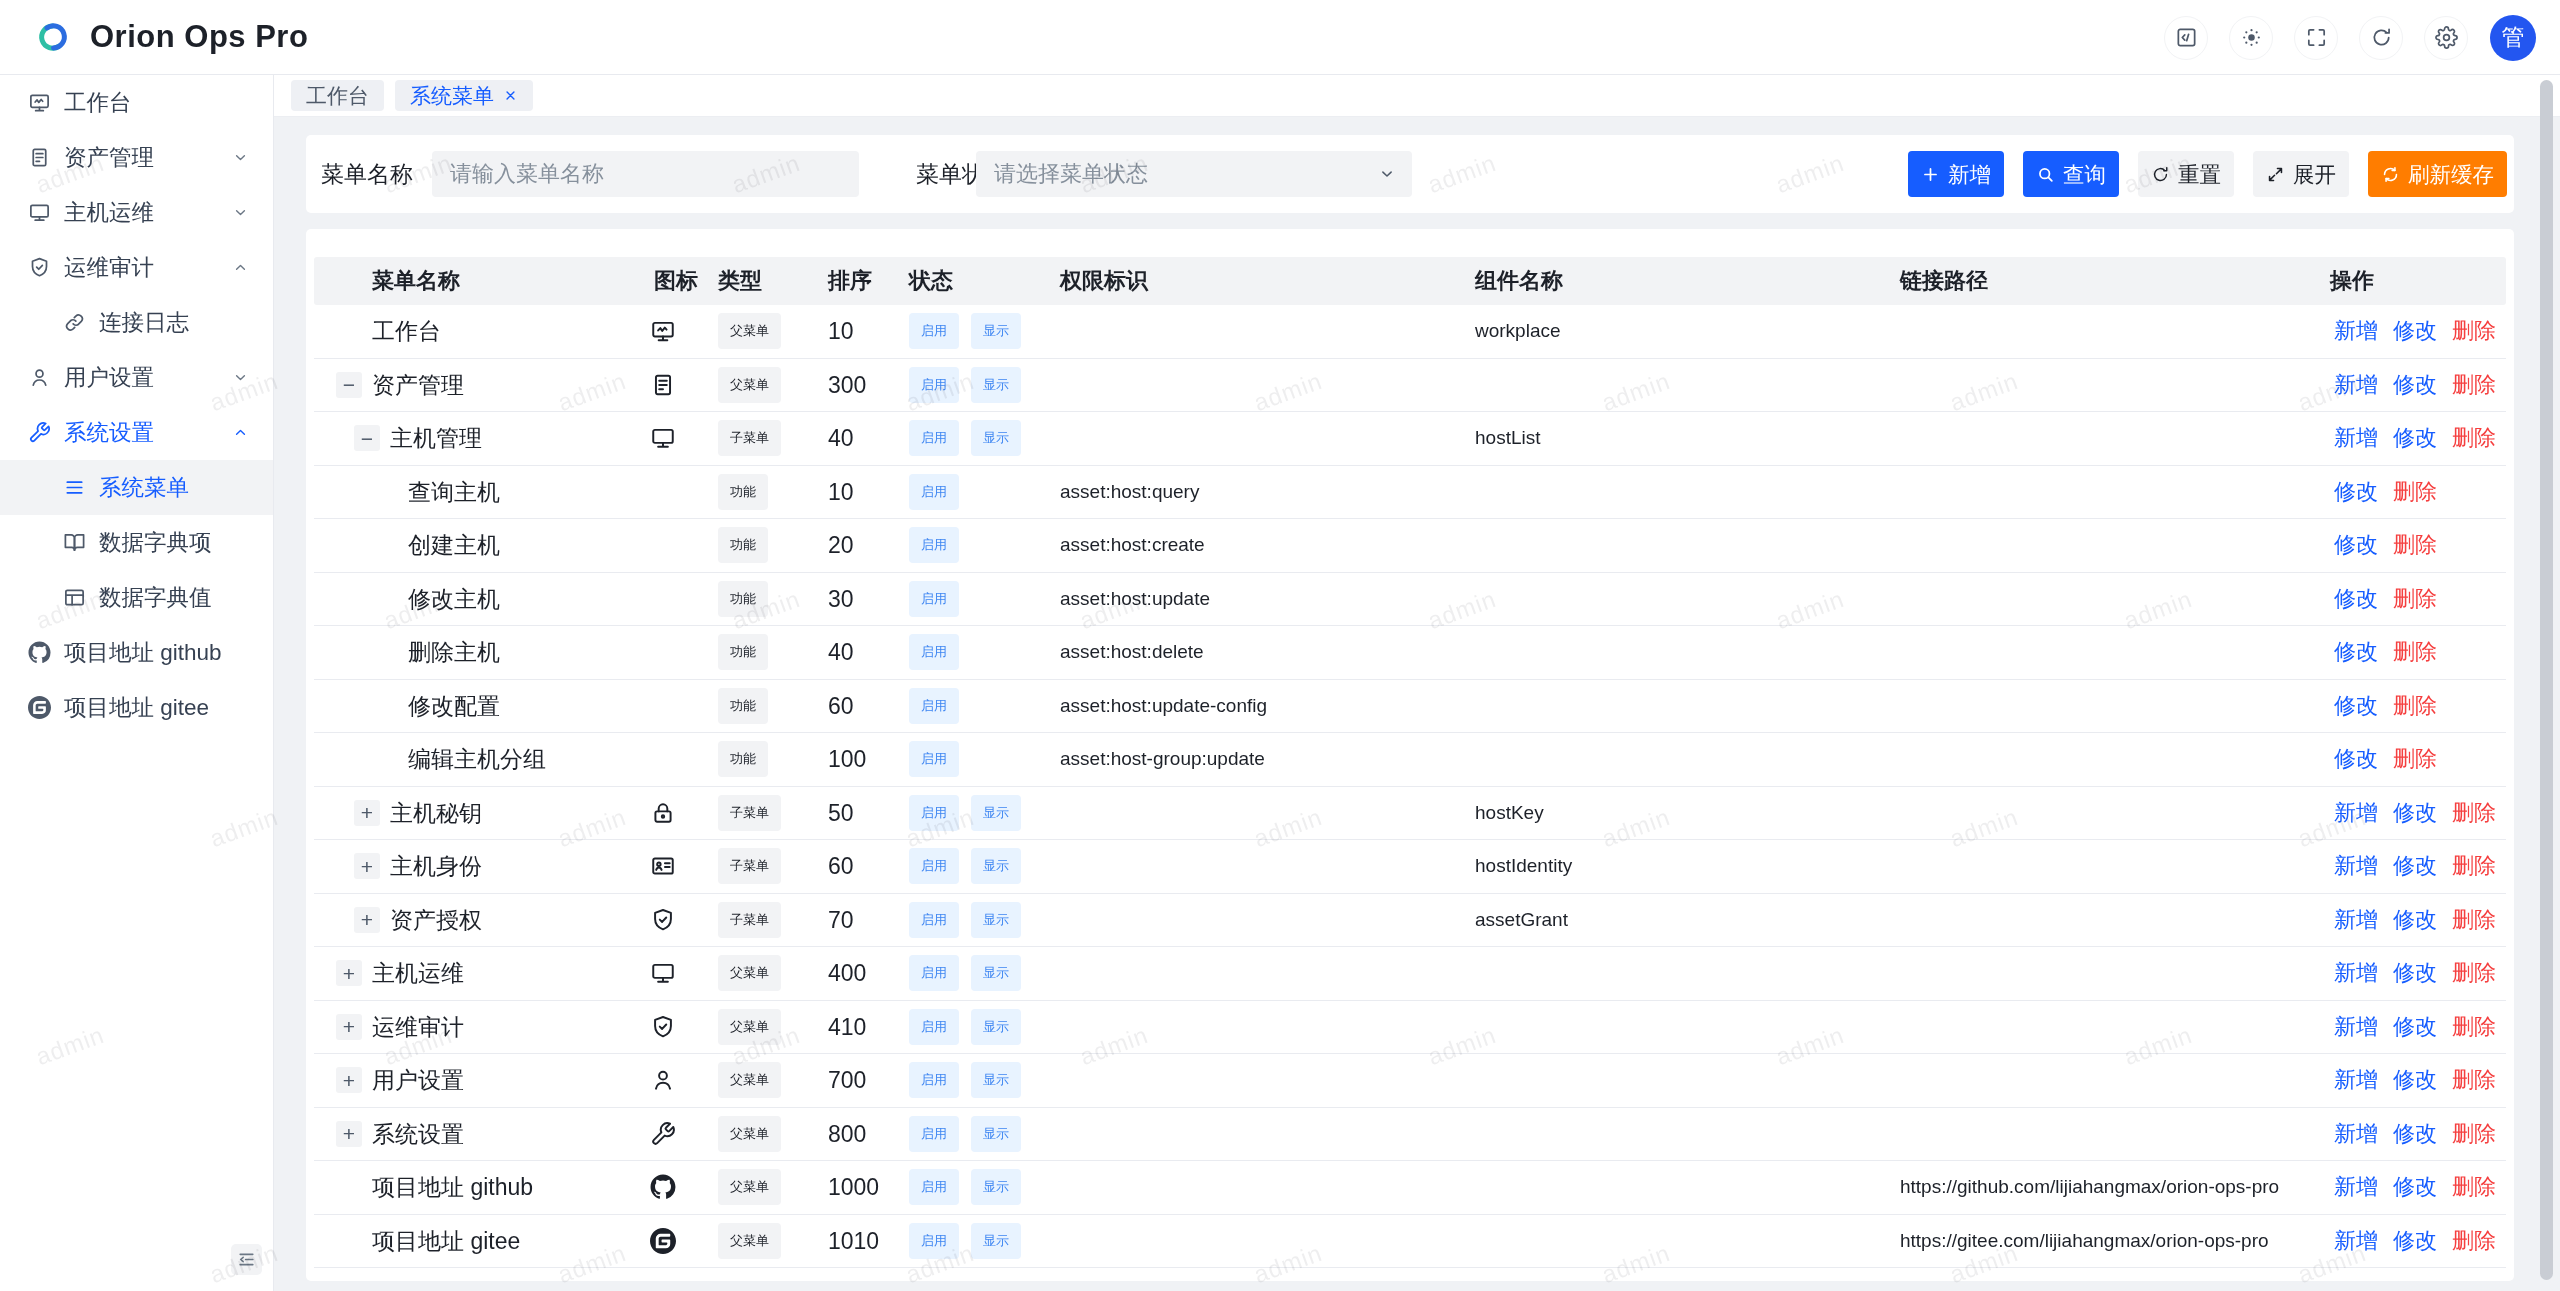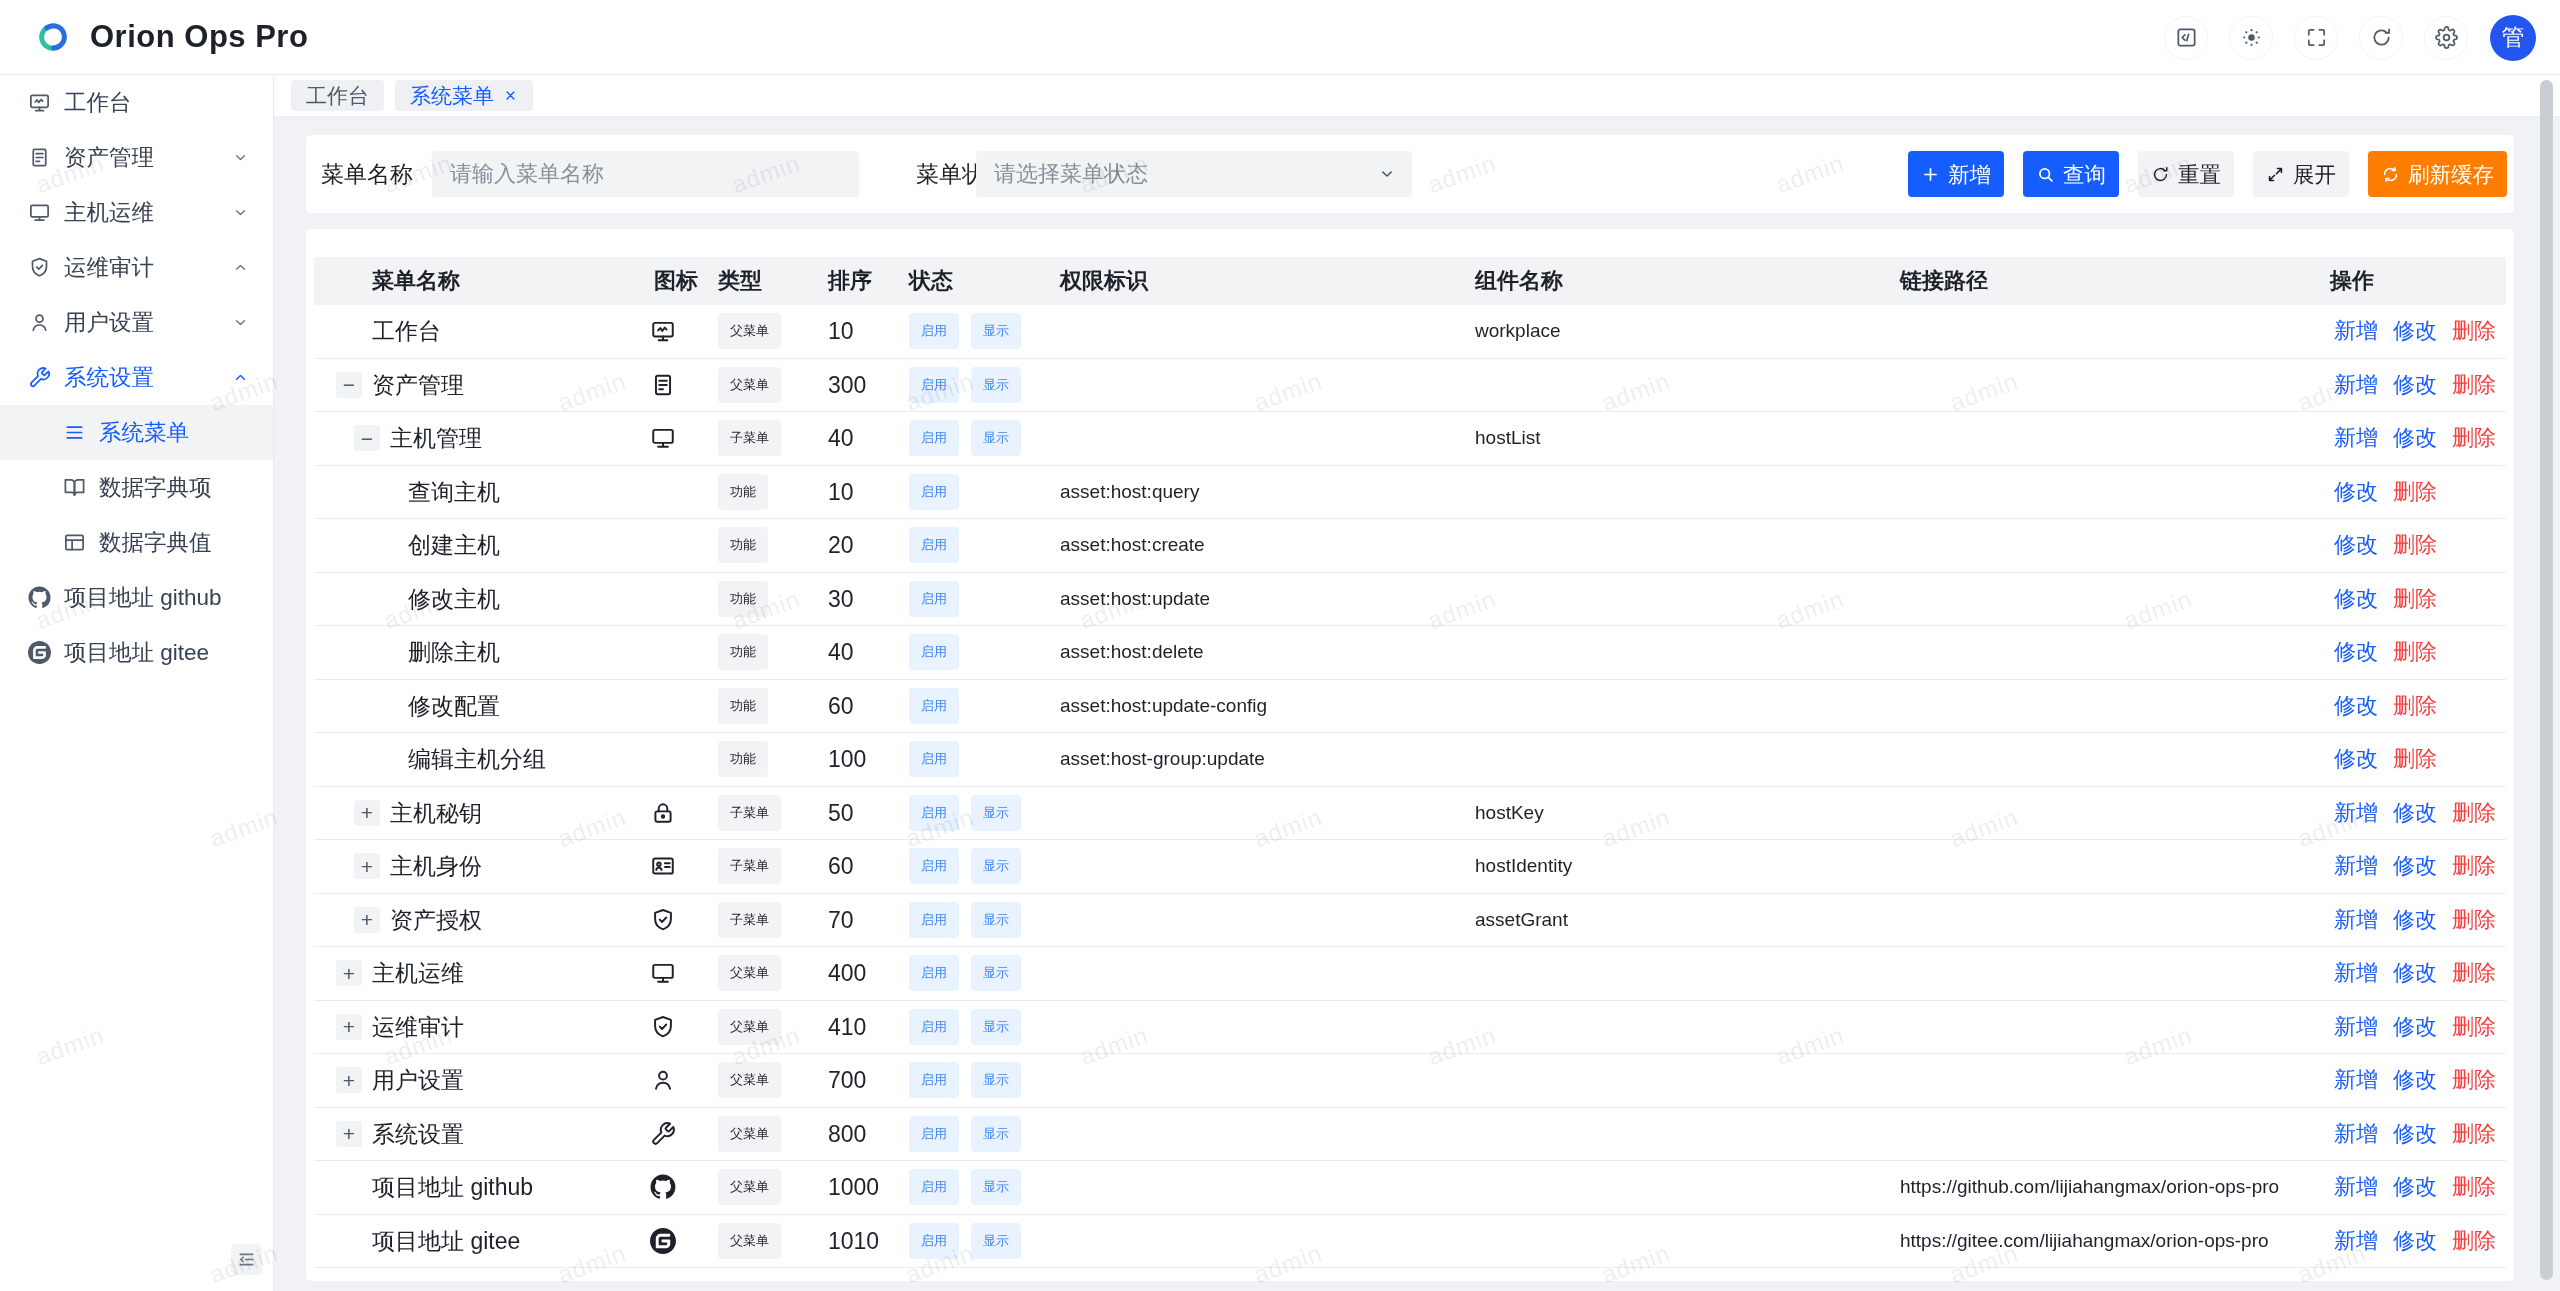--- a/index.html
+++ b/index.html
@@ -205,20 +205,29 @@
             <path d="M12 2.8l7.3 2.7v5.5c0 4.4-2.9 7.9-7.3 9.6-4.4-1.7-7.3-5.2-7.3-9.6V5.5z"></path>
             <path d="M9 11.6l2.2 2.2 3.8-4.1"></path>
           </svg>
         </span>
         <span class="lbl">运维审计</span>
         <span class="chev">
           <svg viewBox="0 0 24 24" fill="none" stroke="currentColor" stroke-width="2" stroke-linecap="round" stroke-linejoin="round">
             <path d="M6.5 14.5L12 9.3l5.5 5.2"></path>
           </svg>
         </span>
+      </div>
+      <div class="side-item lvl1">
+        <span class="icw" style="display:inline-flex;">
+          <svg viewBox="0 0 24 24" fill="none" stroke="currentColor" stroke-width="1.8" stroke-linecap="round" stroke-linejoin="round">
+            <path d="M10.6 13.4a4 4 0 0 0 5.6.4l2.9-2.9a4 4 0 0 0-5.7-5.6l-1.6 1.6"></path>
+            <path d="M13.4 10.6a4 4 0 0 0-5.6-.4l-2.9 2.9a4 4 0 0 0 5.7 5.6l1.6-1.6"></path>
+          </svg>
+        </span>
+        <span class="lbl">连接日志</span>
       </div>
       <div class="side-item lvl0">
         <span class="icw" style="display:inline-flex;">
           <svg viewBox="0 0 24 24" fill="none" stroke="currentColor" stroke-width="1.8" stroke-linecap="round" stroke-linejoin="round">
             <circle cx="12" cy="8" r="3.6"></circle>
             <path d="M5.5 20c.8-3.5 3.4-5.4 6.5-5.4s5.7 1.9 6.5 5.4"></path>
           </svg>
         </span>
         <span class="lbl">用户设置</span>
         <span class="chev">

